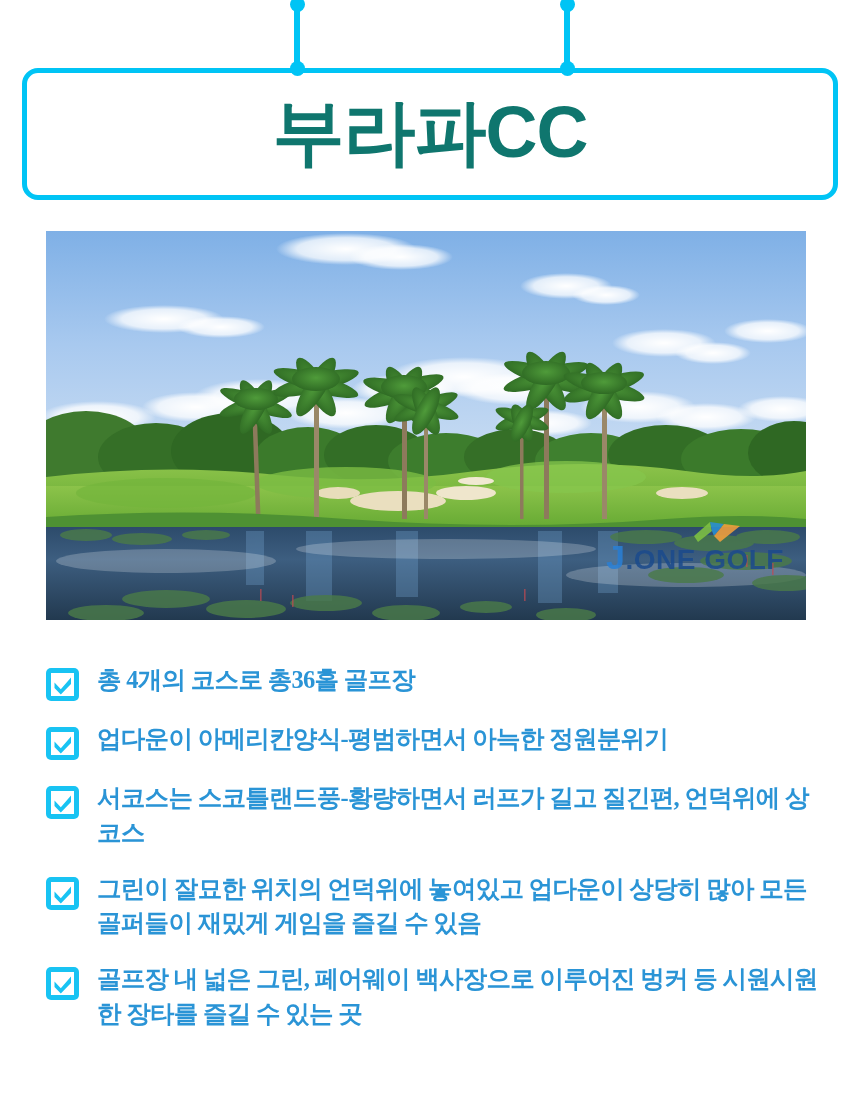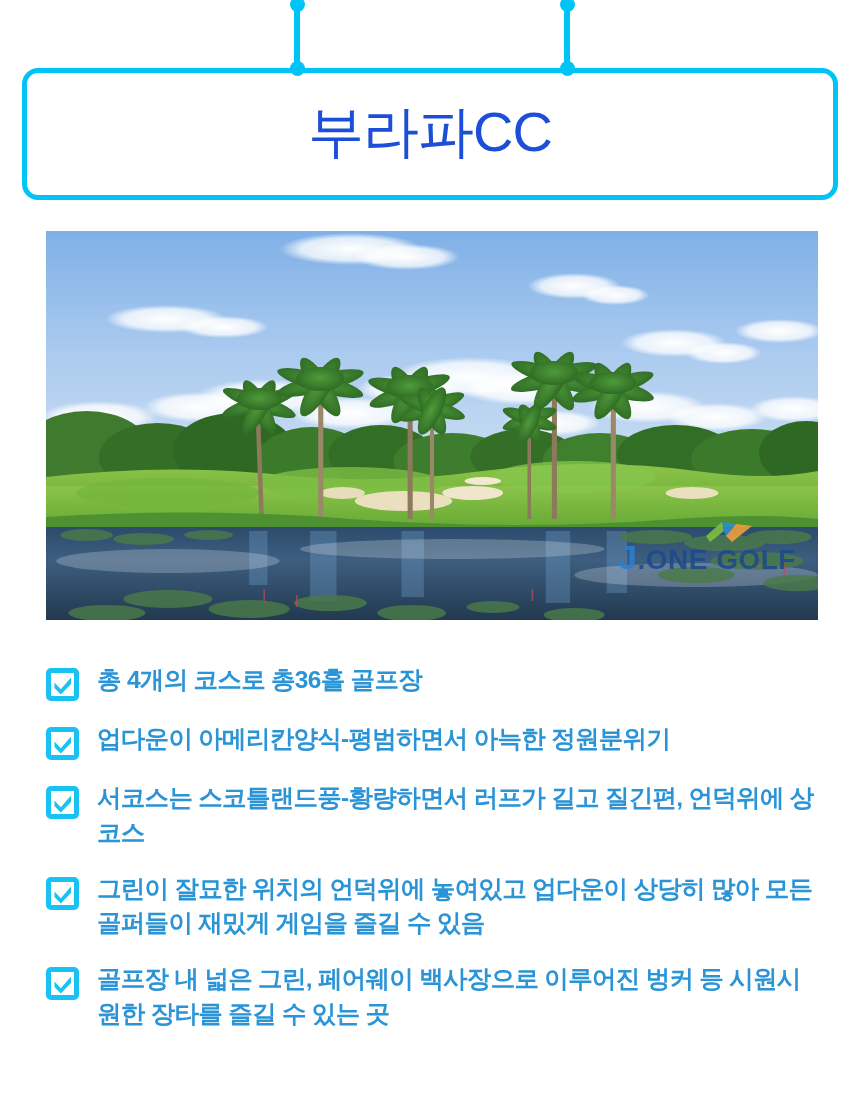--- a/index.html
+++ b/index.html
@@ -52,39 +52,38 @@
     box-sizing: border-box;
     border: 5px solid #00c4f5;
     border-radius: 16px;
     background: #ffffff;
     display: flex;
     align-items: center;
     justify-content: center;
     z-index: 2;
   }
   .title-text {
-    font-size: 56px;
-    font-weight: 400;
-    color: #1d4ed8;
+    font-size: 72px;
+    font-weight: 700;
+    color: #0f766e;
     letter-spacing: -1px;
     line-height: 1;
     white-space: nowrap;
     transform: translateY(-2px);
   }
 
   
   .photo-wrap {
     position: absolute;
     left: 46px;
     top: 231px;
     width: 760px;
     height: 389px;
     overflow: hidden;
     background: #9dc0e8;
-    padding-left: 12px;
   }
   .photo {
     position: absolute;
     inset: 0;
     overflow: hidden;
   }
   .photo svg { display: block; width: 100%; height: 100%; }
 
   
   .watermark {
@@ -139,20 +138,21 @@
   }
   .check-box svg { display: block; width: 33px; height: 33px; }
 
   .bullet-text {
     font-size: 24.5px;
     font-weight: 700;
     color: #2a94d6;
     line-height: 1.42;
     letter-spacing: -0.7px;
     padding-top: 3px;
+    font-family: Liberation Serif, serif;
   }
 </style>
 </head>
 <body>
 
 <div class="pin pin-left"></div>
 <div class="pin pin-right"></div>
 
 <div class="title-card">
   <div class="title-text">부라파CC</div>

